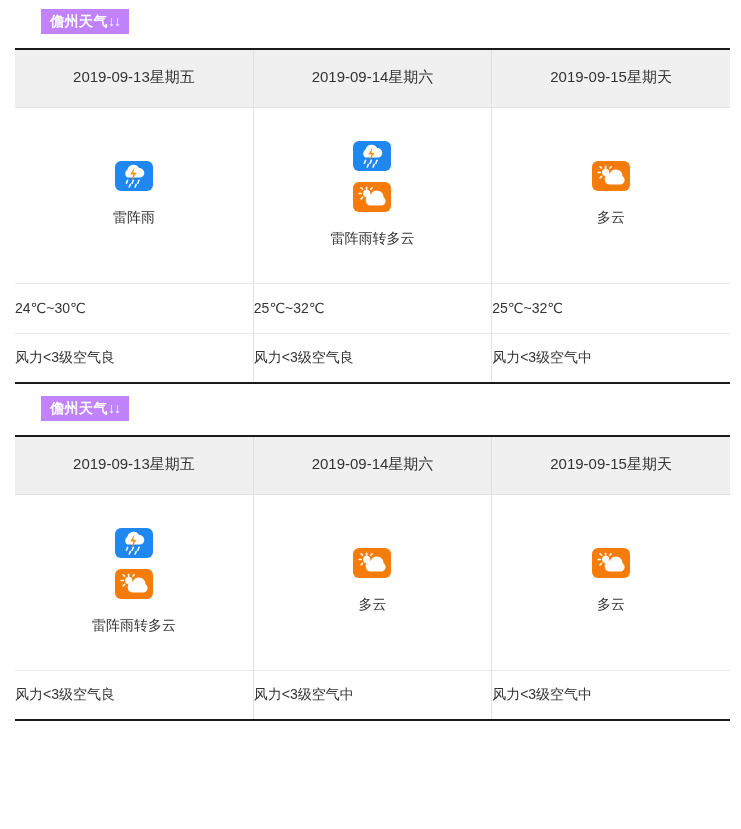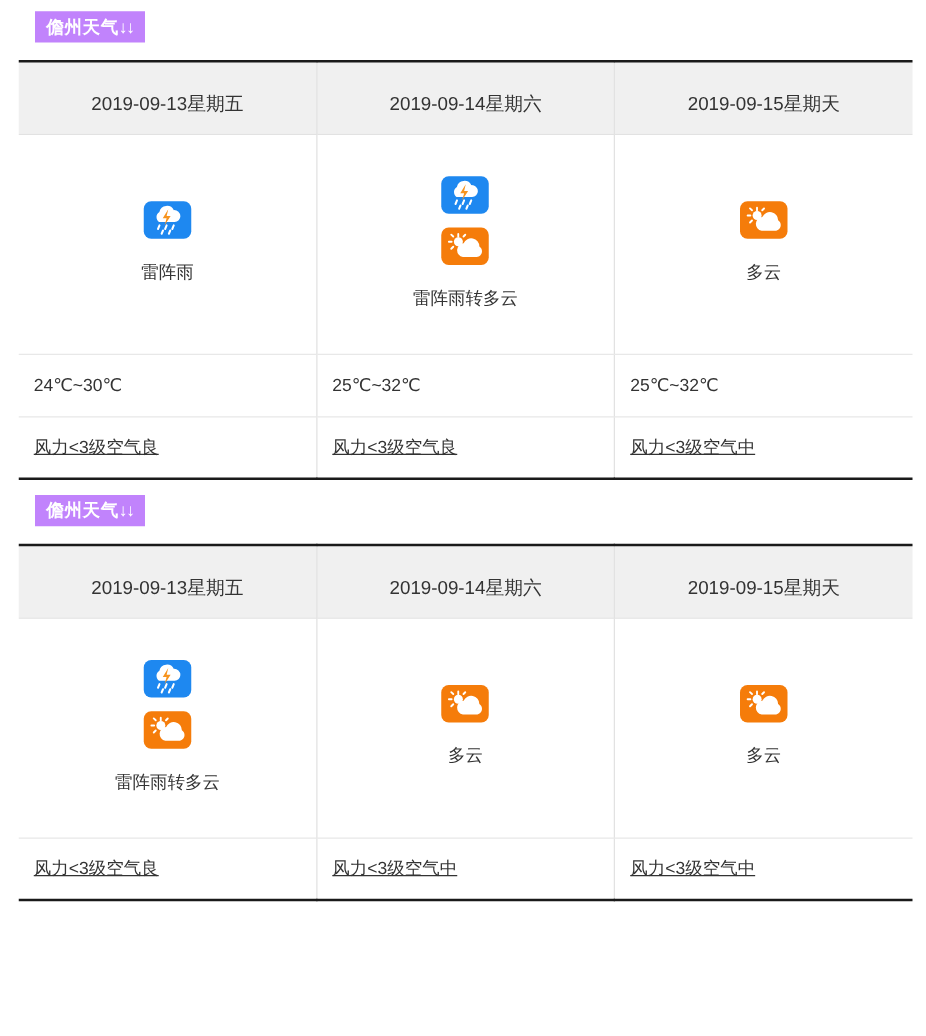--- a/index.html
+++ b/index.html
@@ -17,21 +17,21 @@
   }
 
   .page {
     position: relative;
     width: 741px;
     height: 829px;
   }
 
   
   .badge-row {
-    padding-left: 28px;
+    padding-left: 41px;
   }
   .badge {
     display: inline-block;
     background: #c183fc;
     color: #ffffff;
     font-weight: bold;
     font-size: 14px;
     line-height: 1;
     padding: 5px 9px 6px 9px;
     letter-spacing: 0.5px;
@@ -51,21 +51,21 @@
     border-bottom: 2px solid #1a1a1a;
   }
   .wx-table col { width: 33.3333%; }
 
   .wx-table th,
   .wx-table td {
     border-left: 1px solid #e2e2e2;
     border-right: 1px solid #e2e2e2;
     border-top: 1px solid #e8e8e8;
     border-bottom: 1px solid #e8e8e8;
-    padding: 12px;
+    padding: 0;
     vertical-align: middle;
   }
   .wx-table th:first-child,
   .wx-table td:first-child { border-left: none; }
   .wx-table th:last-child,
   .wx-table td:last-child { border-right: none; }
 
   .wx-table thead th {
     background: #f0f0f0;
     border-top: none;
@@ -84,21 +84,21 @@
     padding: 8px 0 10px 0;
     margin-top: 12px;
   }
   .row-temp td,
   .row-wind td {
     height: 50px;
     font-size: 14px;
     color: #333333;
   }
   .row-temp td { border-bottom: 1px solid #e8e8e8; }
-  .row-wind td { border-bottom: none; text-decoration: underline; }
+  .row-wind td { border-bottom: none; }
 
   .cond-inner {
     display: flex;
     flex-direction: column;
     align-items: center;
     justify-content: center;
     height: 100%;
   }
   .icon-stack {
     display: flex;

